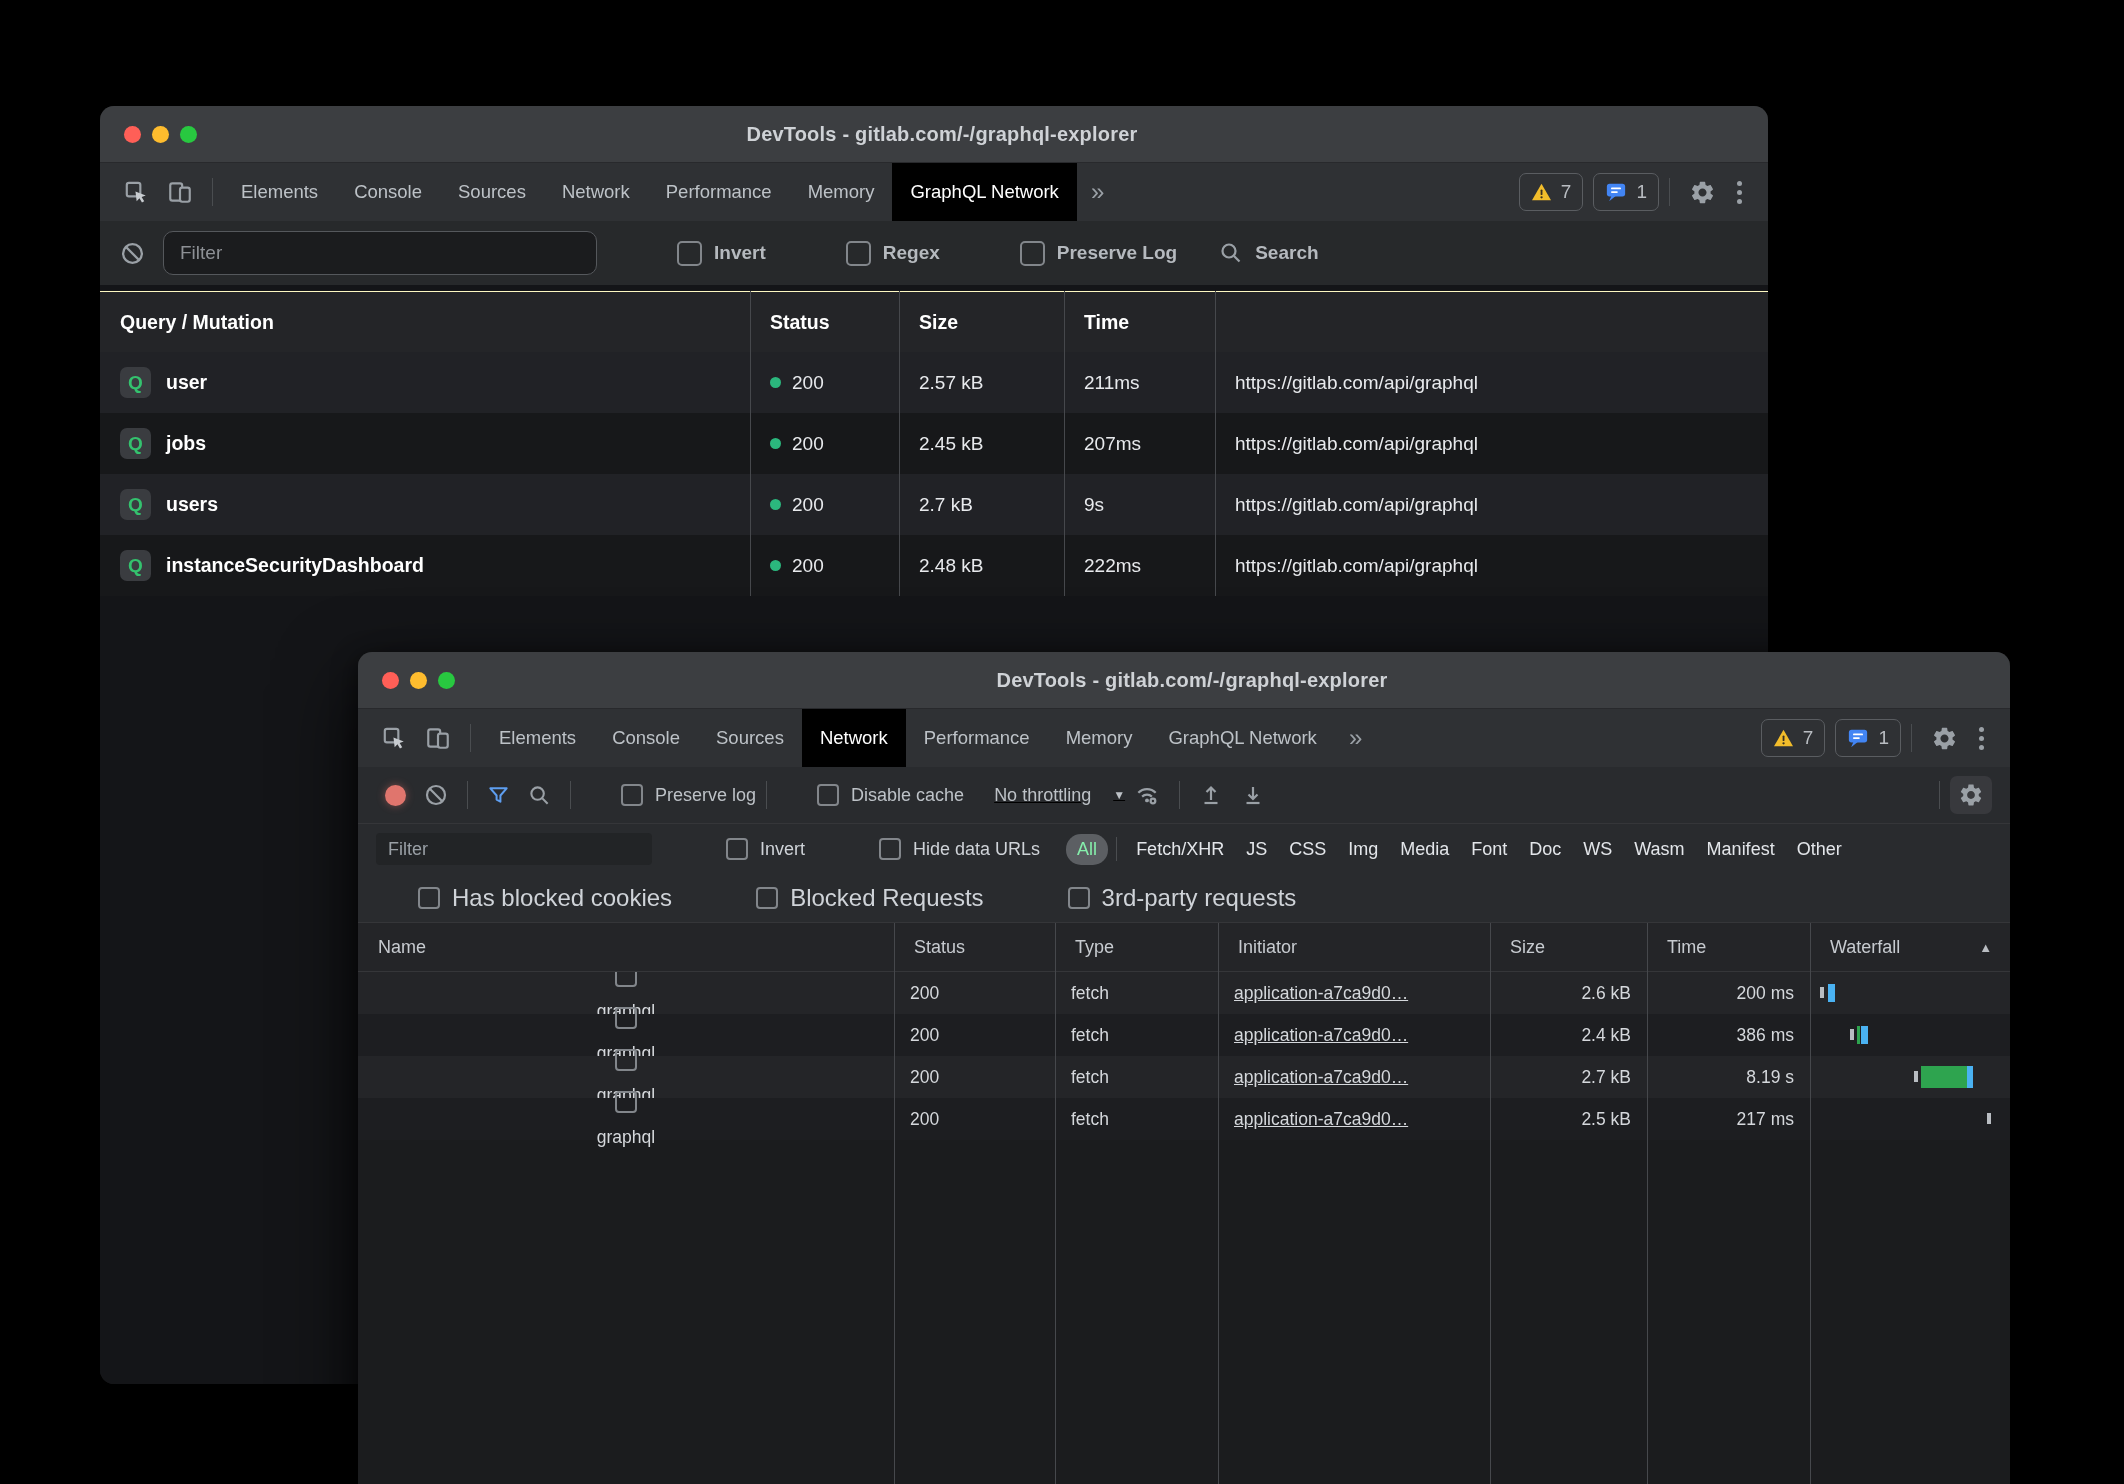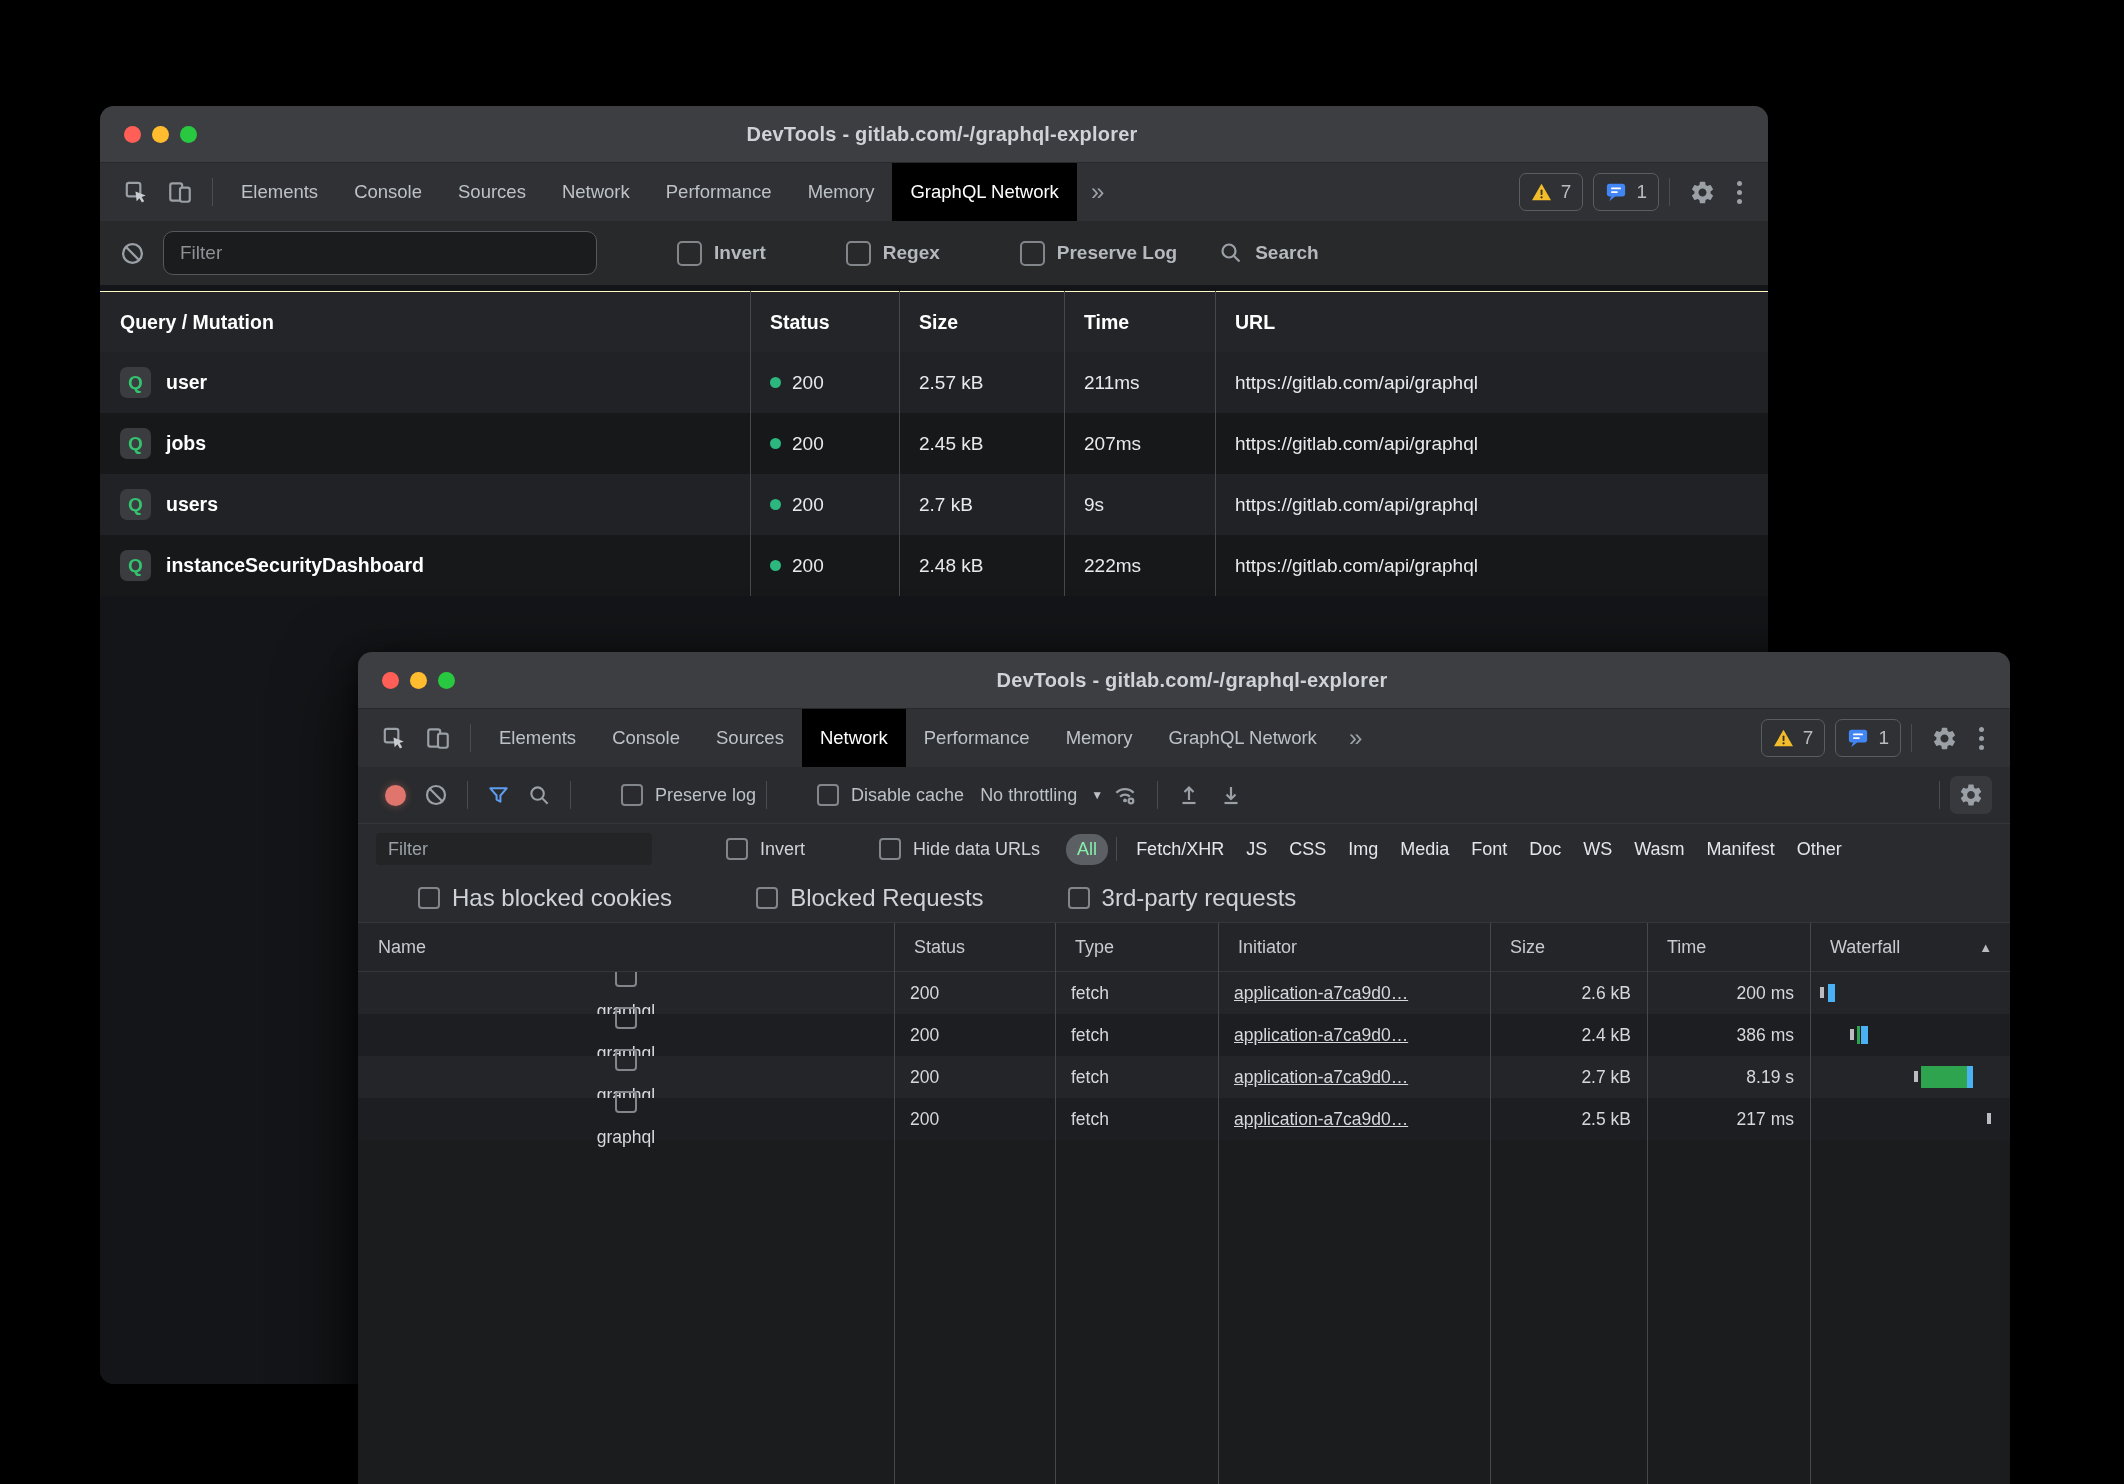--- a/index.html
+++ b/index.html
@@ -91,21 +91,21 @@
   .dot{width:11px;height:11px;border-radius:50%;background:#2bb77d;flex:0 0 auto;}
   .vsep{position:absolute;width:1px;background:var(--sep);}
   .btable .vsep{top:0;height:305px;}
 
   
   .ntoolbar{height:56px;background:var(--toolbar);display:flex;align-items:center;flex:0 0 auto;padding:0 18px;border-bottom:1px solid #353639;}
   .tool{display:flex;align-items:center;padding:0 9px;cursor:pointer;}
   .record{width:21px;height:21px;border-radius:50%;background:#e0756d;box-shadow:0 0 8px rgba(224,117,109,.45);}
   .ntoolbar .lbl,{font-size:18px;color:var(--text-dim);}
   .lbl{font-size:18px;color:var(--text-dim);white-space:nowrap;}
-  .throttle{display:flex;align-items:center;gap:14px;margin-left:16px;cursor:pointer;}
+  .throttle{display:flex;align-items:center;gap:22px;margin-left:30px;cursor:pointer;text-decoration:underline;}
   .caret{font-size:12px;color:var(--text-dim);}
   .gearbox{margin-left:auto;display:flex;align-items:center;}
   .gearbox .seat{background:#38393d;border-radius:7px;padding:6px 8px;display:flex;align-items:center;cursor:pointer;}
 
   
   .nfilter{height:50px;background:var(--toolbar);display:flex;align-items:center;flex:0 0 auto;padding:0 18px;}
   .nfilter input{width:252px;height:32px;background:#222426;border:none;border-radius:4px;color:#e8eaed;
     font-size:18px;padding:0 12px;outline:none;font-family:"Liberation Sans","DejaVu Sans",sans-serif;}
   .nfilter input::placeholder{color:#9aa0a6;}
   .nfilter .chk-group{margin-left:34px;}
@@ -238,21 +238,20 @@
   </div>
 
   <div class="gapline"></div>
 
   <div class="btable">
     <div class="bgrid bhead">
       <div class="cell">Query / Mutation</div>
       <div class="cell">Status</div>
       <div class="cell">Size</div>
       <div class="cell">Time</div>
-      <div class="cell">URL</div>
     </div>
 
     <div class="bgrid brow odd">
       <div class="cell name">
           <span class="qbadge">Q</span>
           <span class="rowname">user</span>
         </div>
       <div class="cell statuscell">
           <span class="dot"></span>
           <span class="val">200</span>

